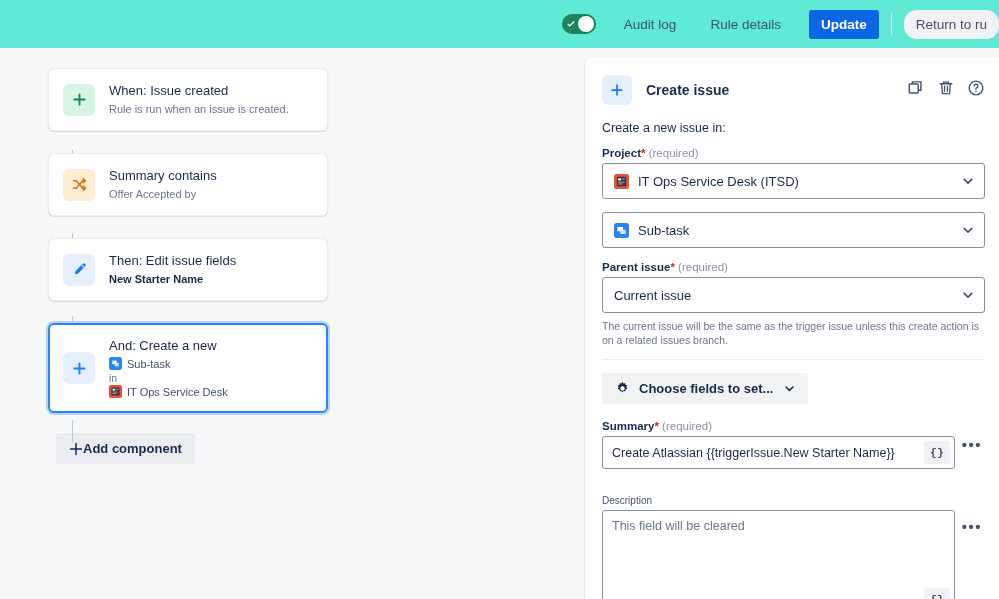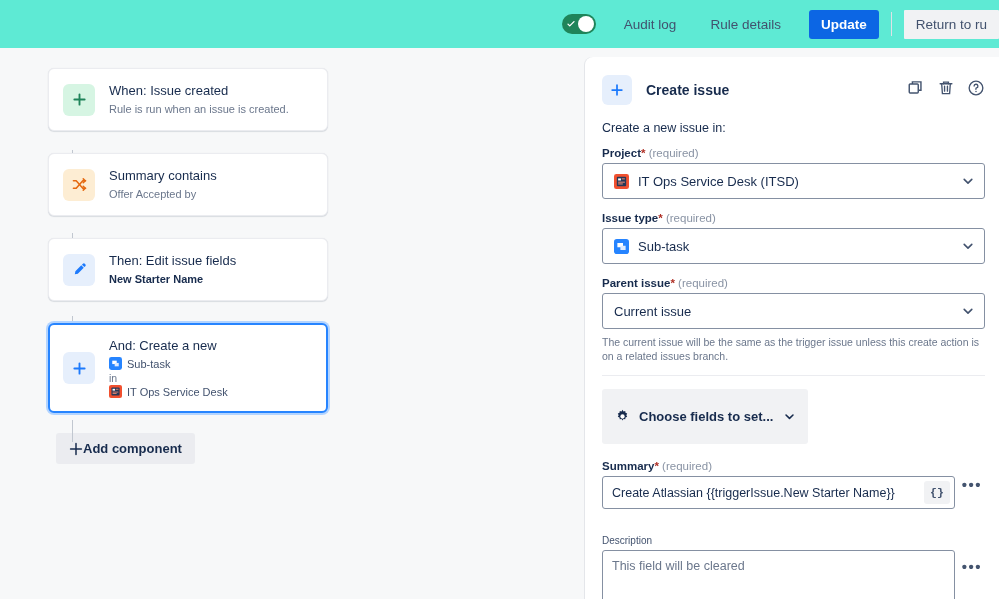--- a/index.html
+++ b/index.html
@@ -47,21 +47,21 @@
     border: none; border-radius: 3px;
     padding: 7px 12px; cursor: pointer; white-space: nowrap;
   }
   .vsep {
     width: 1px; height: 24px; background: #dfe1e6;
     margin: 0 12px; flex: none;
   }
   .btn-subtle {
     background: #f1f2f4; color: #42526e;
     font-size: 13.5px; font-weight: 500;
-    border: none; border-radius: 1px;
+    border: none; border-radius: 13px;
     padding: 7px 12px; cursor: pointer; white-space: nowrap;
   }
 
   
   .canvas {
     position: absolute; top: 48px; left: 4px;
     width: 655px; height: 551px;
     background: #f7f8f9;
     padding: 20px 0 0 44px;
   }
@@ -165,21 +165,21 @@
   }
   .helper {
     font-size: 10.5px; color: #6b778c;
     line-height: 14px; margin: -8px 0 12px 0;
   }
   .divider { height: 1px; background: #ebecf0; margin: 10px 0 13px 0; }
 
   .chooser {
     display: inline-flex; align-items: center; gap: 9px;
     background: #f1f2f4; border: none; border-radius: 3px;
-    padding: 20px 13px; cursor: pointer;
+    padding: 8px 13px; cursor: pointer;
     font-size: 13px; font-weight: 600; color: #172b4d;
     margin-bottom: 16px;
   }
   .chooser .chev-sm { width: 11px; height: 11px; margin-left: 2px; }
 
   .fieldrow { display: flex; align-items: flex-start; }
   .inputwrap {
     position: relative; flex: 1 1 auto;
   }
   .textinput {
@@ -377,21 +377,20 @@
         <rect x="4.4" y="8.2" width="7.2" height="1" fill="#ff8f73"></rect>
         <rect x="4.4" y="10.1" width="5" height="1" fill="#ff8f73"></rect>
       </svg>
       <span>IT Ops Service Desk (ITSD)</span>
       <svg class="chev" viewBox="0 0 12 12">
           <path d="M2.2 4.4L6 8.1l3.8-3.7" fill="none" stroke="#42526e" stroke-width="1.6" stroke-linecap="round" stroke-linejoin="round"></path>
         </svg>
     </div>
 
     
-    <span class="flabel"><span>Issue type</span><span class="req-star">*</span> <span class="req-txt">(required)</span></span>
     <div class="select">
       <svg class="sicon" viewBox="0 0 16 16" width="15" height="15">
         <rect x="0" y="0" width="16" height="16" rx="3" fill="#2684ff"></rect>
         <path d="M3.6 4.2h6v4.6h-6z" fill="#ffffff"></path>
         <path d="M6.8 7.2h5.6v4.6H6.8z" fill="#deebff"></path>
       </svg>
       <span>Sub-task</span>
       <svg class="chev" viewBox="0 0 12 12">
           <path d="M2.2 4.4L6 8.1l3.8-3.7" fill="none" stroke="#42526e" stroke-width="1.6" stroke-linecap="round" stroke-linejoin="round"></path>
         </svg>

